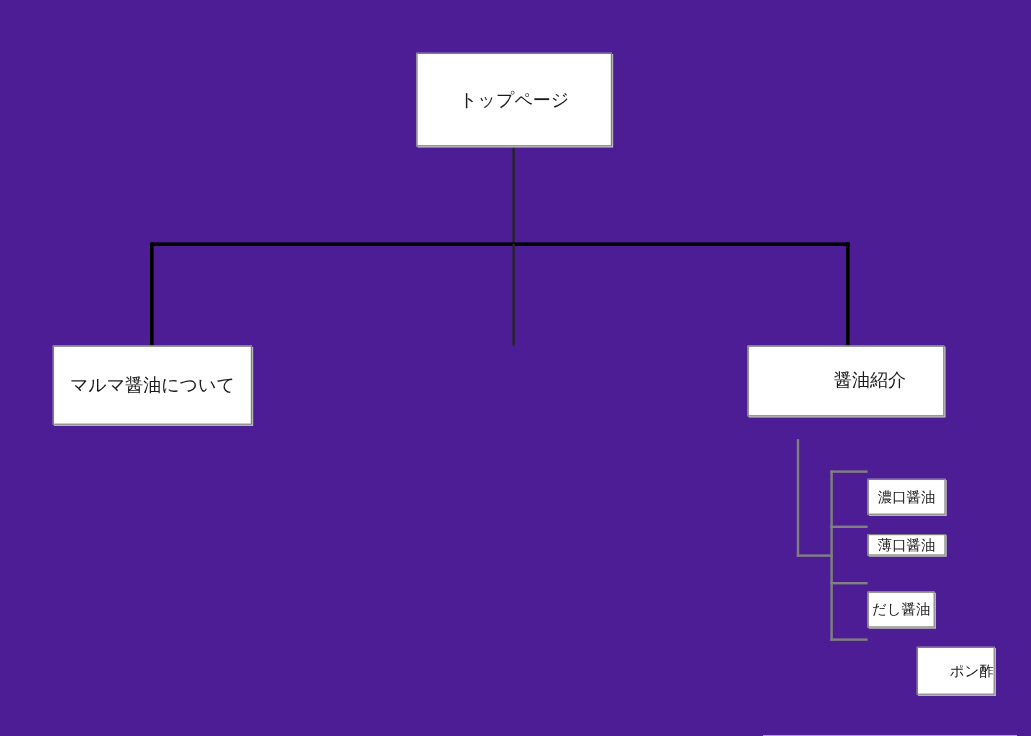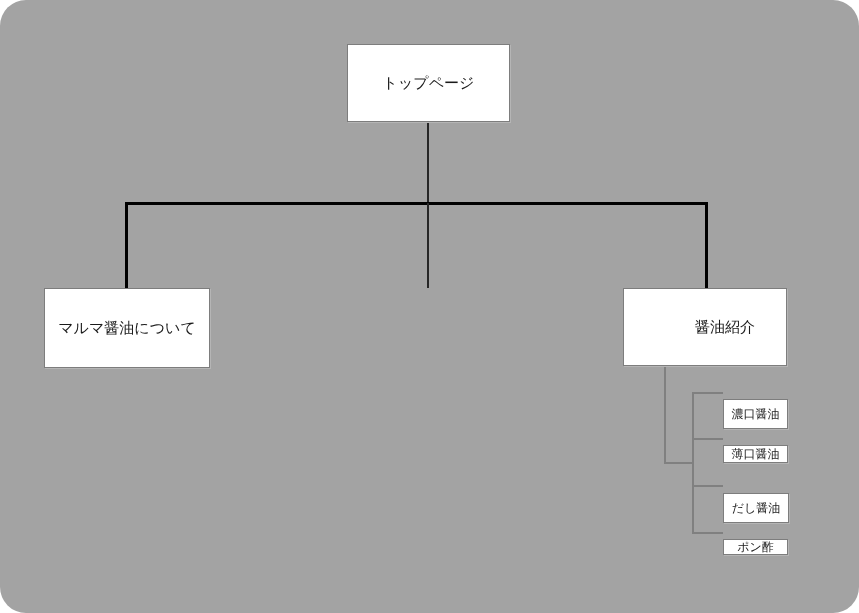--- a/index.html
+++ b/index.html
@@ -4,24 +4,23 @@
 <style>
   html, body {
     margin: 0;
     padding: 0;
     background: #ffffff;
   }
   .canvas {
     position: relative;
     width: 859px;
     height: 613px;
-    background: #a3a3a3;
+    background: #4c1d95;
     font-family: "Liberation Sans", sans-serif;
     overflow: hidden;
-    border-radius: 26px;
   }
   .node {
     position: absolute;
     box-sizing: border-box;
     background: #ffffff;
     border: 1px solid #7d7d7d;
     box-shadow: 1px 1px 0 #b5b5b5;
     display: flex;
     align-items: center;
     justify-content: center;
@@ -54,38 +53,38 @@
   <div class="line sub" style="left:692px; top:392px; width:2px; height:142px;"></div>
   <div class="line sub" style="left:692px; top:392px; width:31px; height:2px;"></div>
   <div class="line sub" style="left:692px; top:438px; width:31px; height:2px;"></div>
   <div class="line sub" style="left:692px; top:485px; width:31px; height:2px;"></div>
   <div class="line sub" style="left:692px; top:532px; width:31px; height:2px;"></div>
 
   <div class="node large" style="left:347px; top:44px; width:163px; height:78px;">
     <span>トップページ</span>
   </div>
 
-  <div class="node large" style="left:44px; top:288px; width:166px; height:80px;">
+  <div class="node large" style="left:44px; top:288px; width:166px; height:66px;">
     <span>マルマ醤油について</span>
   </div>
 
 
-  <div class="node large" style="left:623px; top:288px; width:164px; height:78px;padding-left:40px;">
+  <div class="node large" style="left:623px; top:288px; width:164px; height:59px;padding-left:40px;">
     <span>醤油紹介</span>
   </div>
 
   <div class="node small" style="left:723px; top:378px; width:65px; height:30px;">
     <span>濃口醤油</span>
   </div>
 
   <div class="node small" style="left:723px; top:424px; width:65px; height:18px;">
     <span>薄口醤油</span>
   </div>
 
-  <div class="node small" style="left:723px; top:472px; width:66px; height:30px;">
+  <div class="node small" style="left:723px; top:472px; width:56px; height:30px;">
     <span>だし醤油</span>
   </div>
 
-  <div class="node small" style="left:723px; top:518px; width:65px; height:16px;">
+  <div class="node small" style="left:764px; top:518px; width:65px; height:40px;justify-content:flex-end;">
     <span>ポン酢</span>
   </div>
 
 </div>
 
 </body></html>

